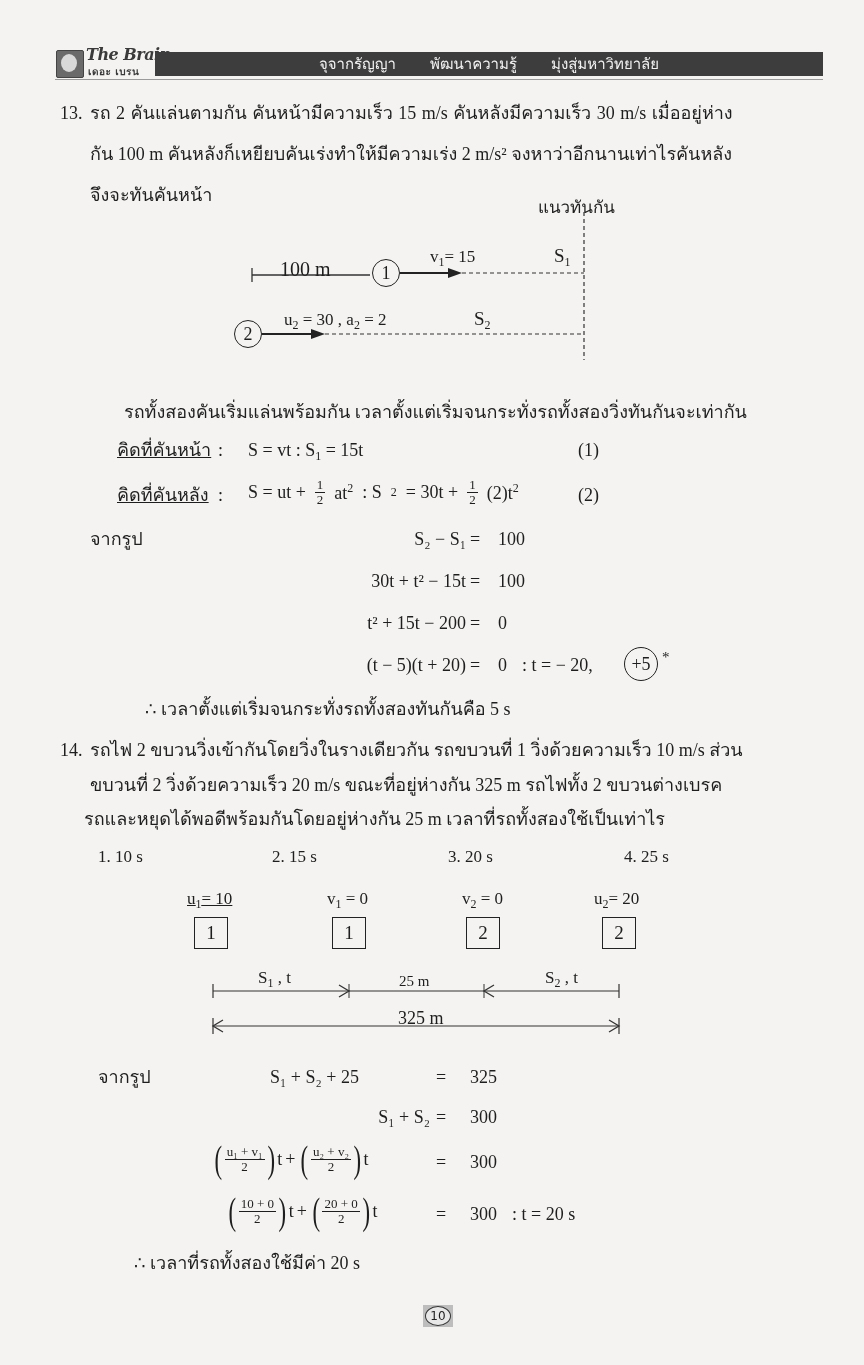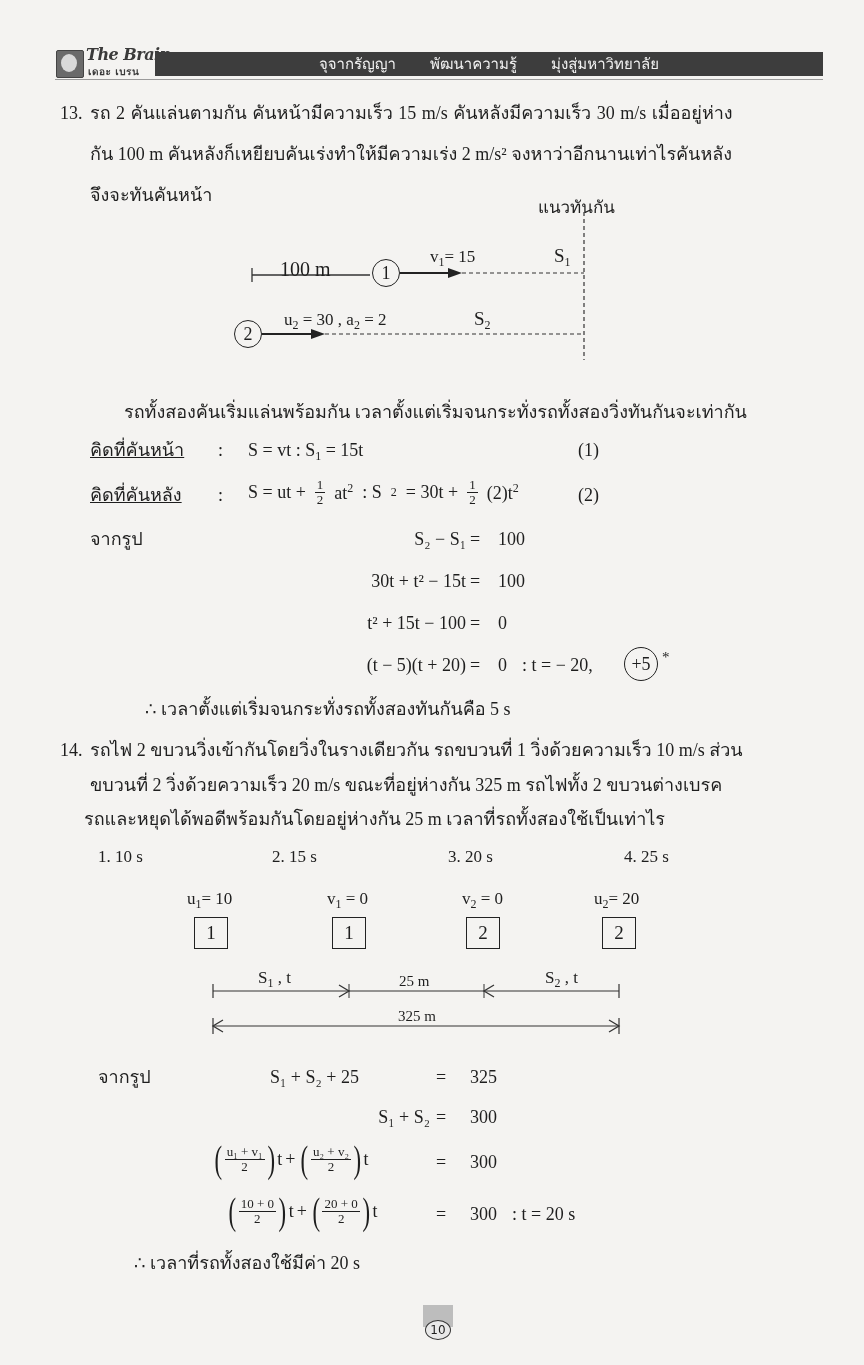--- a/index.html
+++ b/index.html
@@ -31,21 +31,21 @@
       left: 155px; top: 52px; width: 668px; height: 24px; background: #3d3d3d;
       color: #f2f2f2; font-family: "DejaVu Sans", sans-serif; font-size: 15px;
       display: flex; align-items: center; justify-content: center; gap: 34px;
     }
     .header-rule { left: 55px; top: 79px; width: 768px; height: 1px; background: #9a9a9a; }
 
     .txt { font-size: 18px; white-space: nowrap; line-height: 1; }
     .qnum { font-size: 18px; }
     sub { font-size: 12px; vertical-align: -4px; }
     sup { font-size: 12px; vertical-align: 7px; }
-    .u { text-decoration: underline; }
+    .u { text-decoration: underline; margin-left: 27px; }
     .frac { display: inline-flex; flex-direction: column; align-items: center; vertical-align: middle; font-size: 13px; line-height: 1.05; }
     .frac .n { border-bottom: 1px solid #1e1e1e; padding: 0 2px; }
     .paren { font-size: 38px; font-weight: 100; vertical-align: middle; line-height: 1; transform: scaleX(0.6); display: inline-block; }
 
     svg { position: absolute; overflow: visible; }
     .circle-num {
       position: absolute; width: 28px; height: 28px; border: 1.6px solid #222; border-radius: 50%;
       display: flex; align-items: center; justify-content: center; font-size: 18px; box-sizing: border-box;
     }
     .box-num {
@@ -53,21 +53,21 @@
       display: flex; align-items: center; justify-content: center; font-size: 19px; box-sizing: border-box;
     }
     .lbl { position: absolute; font-size: 17px; white-space: nowrap; }
     .page-num {
       left: 423px; top: 1305px; width: 30px; height: 22px;
       background: #bdbdbd;
     }
     .page-num-oval {
       left: 425px; top: 1306px; width: 24px; height: 18px; border: 1.4px solid #333; border-radius: 50%;
       background: #e8e8e8; font-family: "DejaVu Sans", sans-serif; font-size: 12px;
-      display: flex; align-items: center; justify-content: center; margin-top: 14px;
+      display: flex; align-items: center; justify-content: center;
     }
   </style>
 </head>
 <body>
 
 <div class="abs logo-box"></div>
 <div class="abs logo-face"></div>
 <div class="abs logo-text1">The Brain</div>
 <div class="abs logo-text2">เดอะ เบรน</div>
 <div class="abs header-bar">
@@ -135,21 +135,21 @@
 
 <div class="abs txt" style="left:90px; top:530px;">จากรูป</div>
 <div class="abs txt" style="left:300px; top:530px; width:166px; text-align:right;">S₂ − S₁</div>
 <div class="abs txt" style="left:470px; top:530px;">=</div>
 <div class="abs txt" style="left:498px; top:530px;">100</div>
 
 <div class="abs txt" style="left:300px; top:572px; width:166px; text-align:right;">30t + t² − 15t</div>
 <div class="abs txt" style="left:470px; top:572px;">=</div>
 <div class="abs txt" style="left:498px; top:572px;">100</div>
 
-<div class="abs txt" style="left:300px; top:614px; width:166px; text-align:right;">t² + 15t − 100</div>
+<div class="abs txt" style="left:300px; top:614px; width:166px; text-align:right;">t² + 15t − 200</div>
 <div class="abs txt" style="left:470px; top:614px;">=</div>
 <div class="abs txt" style="left:498px; top:614px;">0</div>
 
 <div class="abs txt" style="left:300px; top:656px; width:166px; text-align:right;">(t − 5)(t + 20)</div>
 <div class="abs txt" style="left:470px; top:656px;">=</div>
 <div class="abs txt" style="left:498px; top:656px;">0</div>
 <div class="abs txt" style="left:522px; top:656px;">: t = − 20,</div>
 <div class="circle-num" style="left:624px; top:647px; width:34px; height:34px; font-size:18px;">+5</div>
 <div class="abs txt" style="left:662px; top:650px; font-size:15px;">*</div>
 
@@ -158,21 +158,21 @@
 <div class="abs txt qnum" style="left:60px; top:741px;">14.</div>
 <div class="abs txt" style="left:90px; top:741px;">รถไฟ 2 ขบวนวิ่งเข้ากันโดยวิ่งในรางเดียวกัน รถขบวนที่ 1 วิ่งด้วยความเร็ว 10 m/s ส่วน</div>
 <div class="abs txt" style="left:90px; top:776px;">ขบวนที่ 2 วิ่งด้วยความเร็ว 20 m/s ขณะที่อยู่ห่างกัน 325 m รถไฟทั้ง 2 ขบวนต่างเบรค</div>
 <div class="abs txt" style="left:84px; top:810px;">รถและหยุดได้พอดีพร้อมกันโดยอยู่ห่างกัน 25 m เวลาที่รถทั้งสองใช้เป็นเท่าไร</div>
 
 <div class="abs txt" style="left:98px; top:848px; font-size:17px;">1.  10 s</div>
 <div class="abs txt" style="left:272px; top:848px; font-size:17px;">2.  15 s</div>
 <div class="abs txt" style="left:448px; top:848px; font-size:17px;">3.  20 s</div>
 <div class="abs txt" style="left:624px; top:848px; font-size:17px;">4.  25 s</div>
 
-<div class="lbl" style="left:187px; top:889px;"><span>u</span><sub>1</sub><span>= 10</span></div>
+<div class="lbl" style="left:187px; top:889px;text-decoration:underline;"><span>u</span><sub>1</sub><span>= 10</span></div>
 <div class="lbl" style="left:327px; top:889px;"><span>v</span><sub>1</sub> <span>= 0</span></div>
 <div class="lbl" style="left:462px; top:889px;"><span>v</span><sub>2</sub> <span>= 0</span></div>
 <div class="lbl" style="left:594px; top:889px;"><span>u</span><sub>2</sub><span>= 20</span></div>
 
 <div class="box-num" style="left:194px; top:917px;">1</div>
 <div class="box-num" style="left:332px; top:917px;">1</div>
 <div class="box-num" style="left:466px; top:917px;">2</div>
 <div class="box-num" style="left:602px; top:917px;">2</div>
 
 <svg style="left:0; top:0; width:864px; height:1100px;">
@@ -187,21 +187,21 @@
 
   <line x1="213" y1="1026" x2="619" y2="1026" stroke="#333" stroke-width="1.2"></line>
   <line x1="213" y1="1018" x2="213" y2="1034" stroke="#333" stroke-width="1.2"></line>
   <line x1="619" y1="1018" x2="619" y2="1034" stroke="#333" stroke-width="1.2"></line>
   <polyline points="223,1020 213,1026 223,1032" fill="none" stroke="#333" stroke-width="1.3"></polyline>
   <polyline points="609,1020 619,1026 609,1032" fill="none" stroke="#333" stroke-width="1.3"></polyline>
 </svg>
 <div class="lbl" style="left:258px; top:968px;"><span>S</span><sub>1</sub> <span>, t</span></div>
 <div class="lbl" style="left:399px; top:973px; font-size:15px;">25 m</div>
 <div class="lbl" style="left:545px; top:968px;"><span>S</span><sub>2</sub> <span>, t</span></div>
-<div class="lbl" style="left:398px; top:1008px; font-size:15px;">325 m</div>
+<div class="lbl" style="left:398px; top:1008px; font-size:18px;">325 m</div>
 
 <div class="abs txt" style="left:98px; top:1068px;">จากรูป</div>
 <div class="abs txt" style="left:270px; top:1068px; width:160px; text-align:left;">S₁ + S₂ + 25</div>
 <div class="abs txt" style="left:436px; top:1068px;">=</div>
 <div class="abs txt" style="left:470px; top:1068px;">325</div>
 
 <div class="abs txt" style="left:270px; top:1108px; width:160px; text-align:right;">S₁ + S₂</div>
 <div class="abs txt" style="left:436px; top:1108px;">=</div>
 <div class="abs txt" style="left:470px; top:1108px;">300</div>
 

